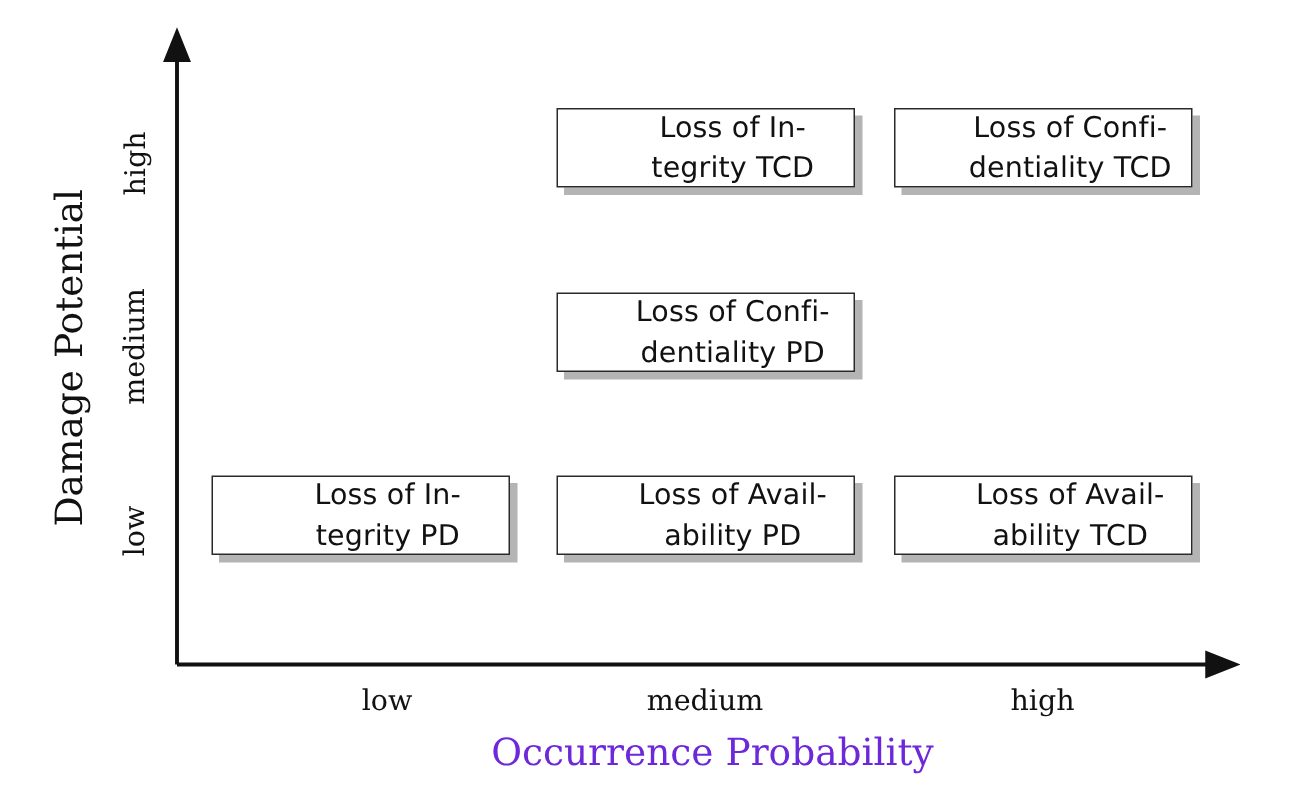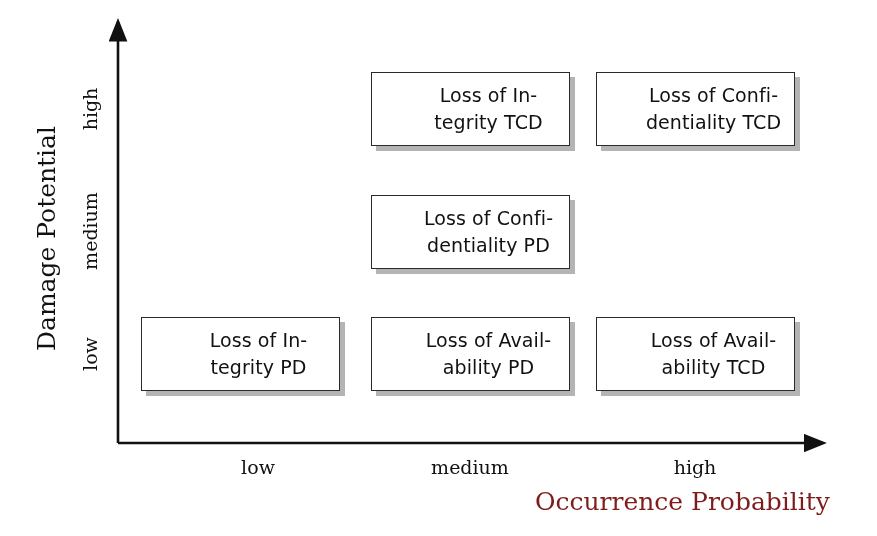--- a/index.html
+++ b/index.html
@@ -32,21 +32,21 @@
     width: 877px;
     height: 536px;
     pointer-events: none;
   }
 
   
   .cell {
     position: absolute;
     box-sizing: border-box;
     width: 199px;
-    height: 74px;
+    height: 53px;
     background: #ffffff;
     border: 1.6px solid #2a2a2a;
     box-shadow: 5px 5px 0 0 #b4b4b4;
     display: flex;
     align-items: center;
     justify-content: center;
     text-align: center;
     padding-left: 36px;
   }
   .cell-label {
@@ -95,24 +95,24 @@
   .tick-y.high   { top: 98px;  left: 30px; }
   .tick-y.medium { top: 220px; left: 30px; }
   .tick-y.low    { top: 343px; left: 30px; }
 
   
   .axis-title-x {
     position: absolute;
     left: 120px;
     top: 487px;
     width: 710px;
-    text-align: right;
+    text-align: center;
     font-size: 25px;
     font-family: "DejaVu Serif", serif;
-    color: #7f1d1d;
+    color: #6d28d9;
   }
   .axis-title-y {
     position: absolute;
     left: -104px;
     top: 224px;
     width: 300px;
     text-align: center;
     font-size: 25px;
     font-family: "DejaVu Serif", serif;
     color: #111111;

